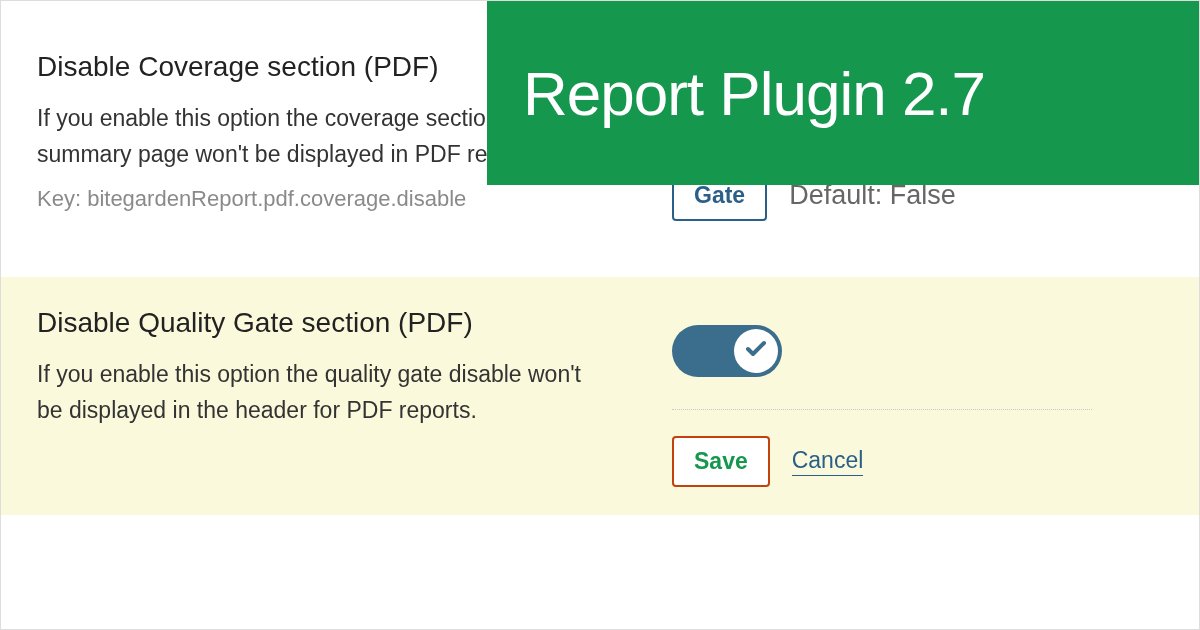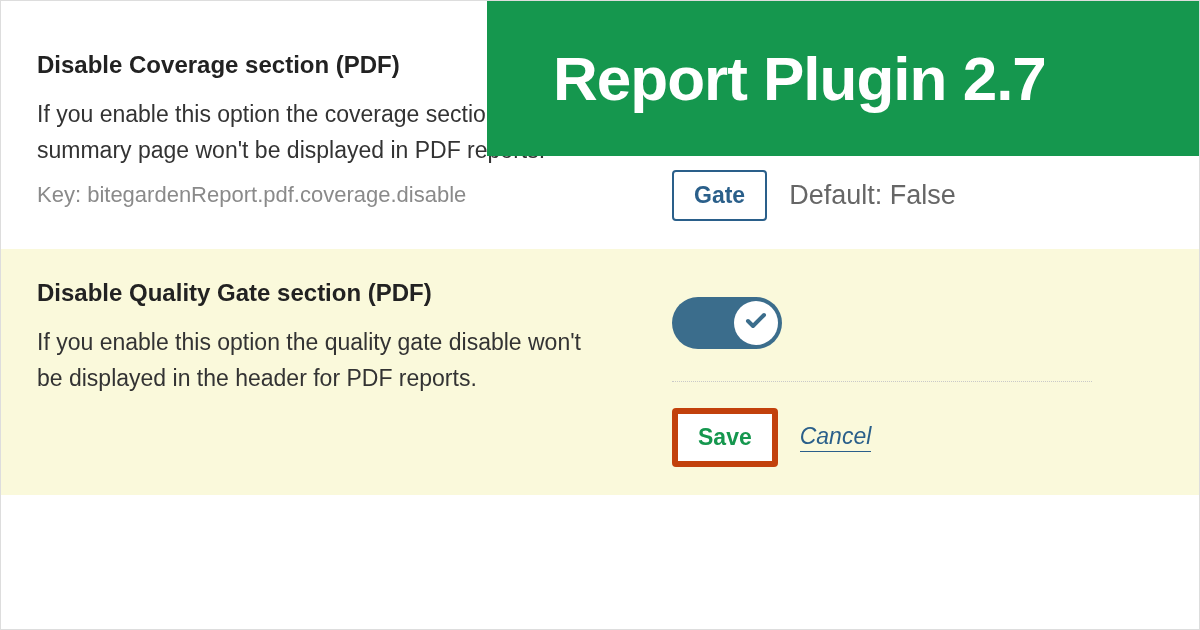--- a/index.html
+++ b/index.html
@@ -9,46 +9,46 @@
     background: #fff;
     position: relative;
     border: 1px solid #ddd;
   }
 
   .banner {
     position: absolute;
     top: 0;
     right: 0;
     width: 712px;
-    height: 155px;
+    height: 184px;
     background: #15974e;
     color: #fff;
     display: flex;
     align-items: center;
-    padding-left: 66px;
-    font-weight: 700;
+    padding-left: 36px;
+    font-weight: 400;
     font-size: 62px;
     letter-spacing: -1px;
     z-index: 10;
   }
 
   .setting {
     padding: 30px 36px 28px 36px;
     display: flex;
     gap: 80px;
   }
   .setting.first { padding-top: 50px; }
-  .setting.highlighted { background: #faf9db; }
+  .setting.highlighted { background: #faf9db; margin-top: 28px; }
 
   .left { flex: 0 0 555px; }
   .right { flex: 1; padding-top: 18px; position: relative; }
 
   .setting-title {
-    font-size: 24px;
-    font-weight: 700;
+    font-size: 28px;
+    font-weight: 400;
     color: #222;
     margin-bottom: 18px;
   }
   .setting-desc {
     font-size: 23px;
     line-height: 1.55;
     color: #333;
     margin-bottom: 14px;
   }
   .setting-key {
@@ -100,37 +100,36 @@
     padding: 10px 20px;
     border-radius: 4px;
     cursor: pointer;
     background: #fff;
   }
   .btn.reset {
     border: 2px solid #2a5f8a;
     color: #2a5f8a;
   }
   .btn.save {
-    border: 6px solid #c2410c;
+    border: 2px solid #c2410c;
     color: #15974e;
   }
 
   .default-text {
     font-size: 27px;
     color: #666;
   }
 
   .cancel-link {
     font-size: 23px;
     color: #2a5f8a;
     text-decoration: none;
     border-bottom: 1px solid #2a5f8a;
     padding-bottom: 1px;
     cursor: pointer;
-    font-style: italic;
   }
 </style>
 </head>
 <body>
 
 <div class="banner">
   <span>Report Plugin 2.7</span>
 </div>
 
 <div class="setting first">

